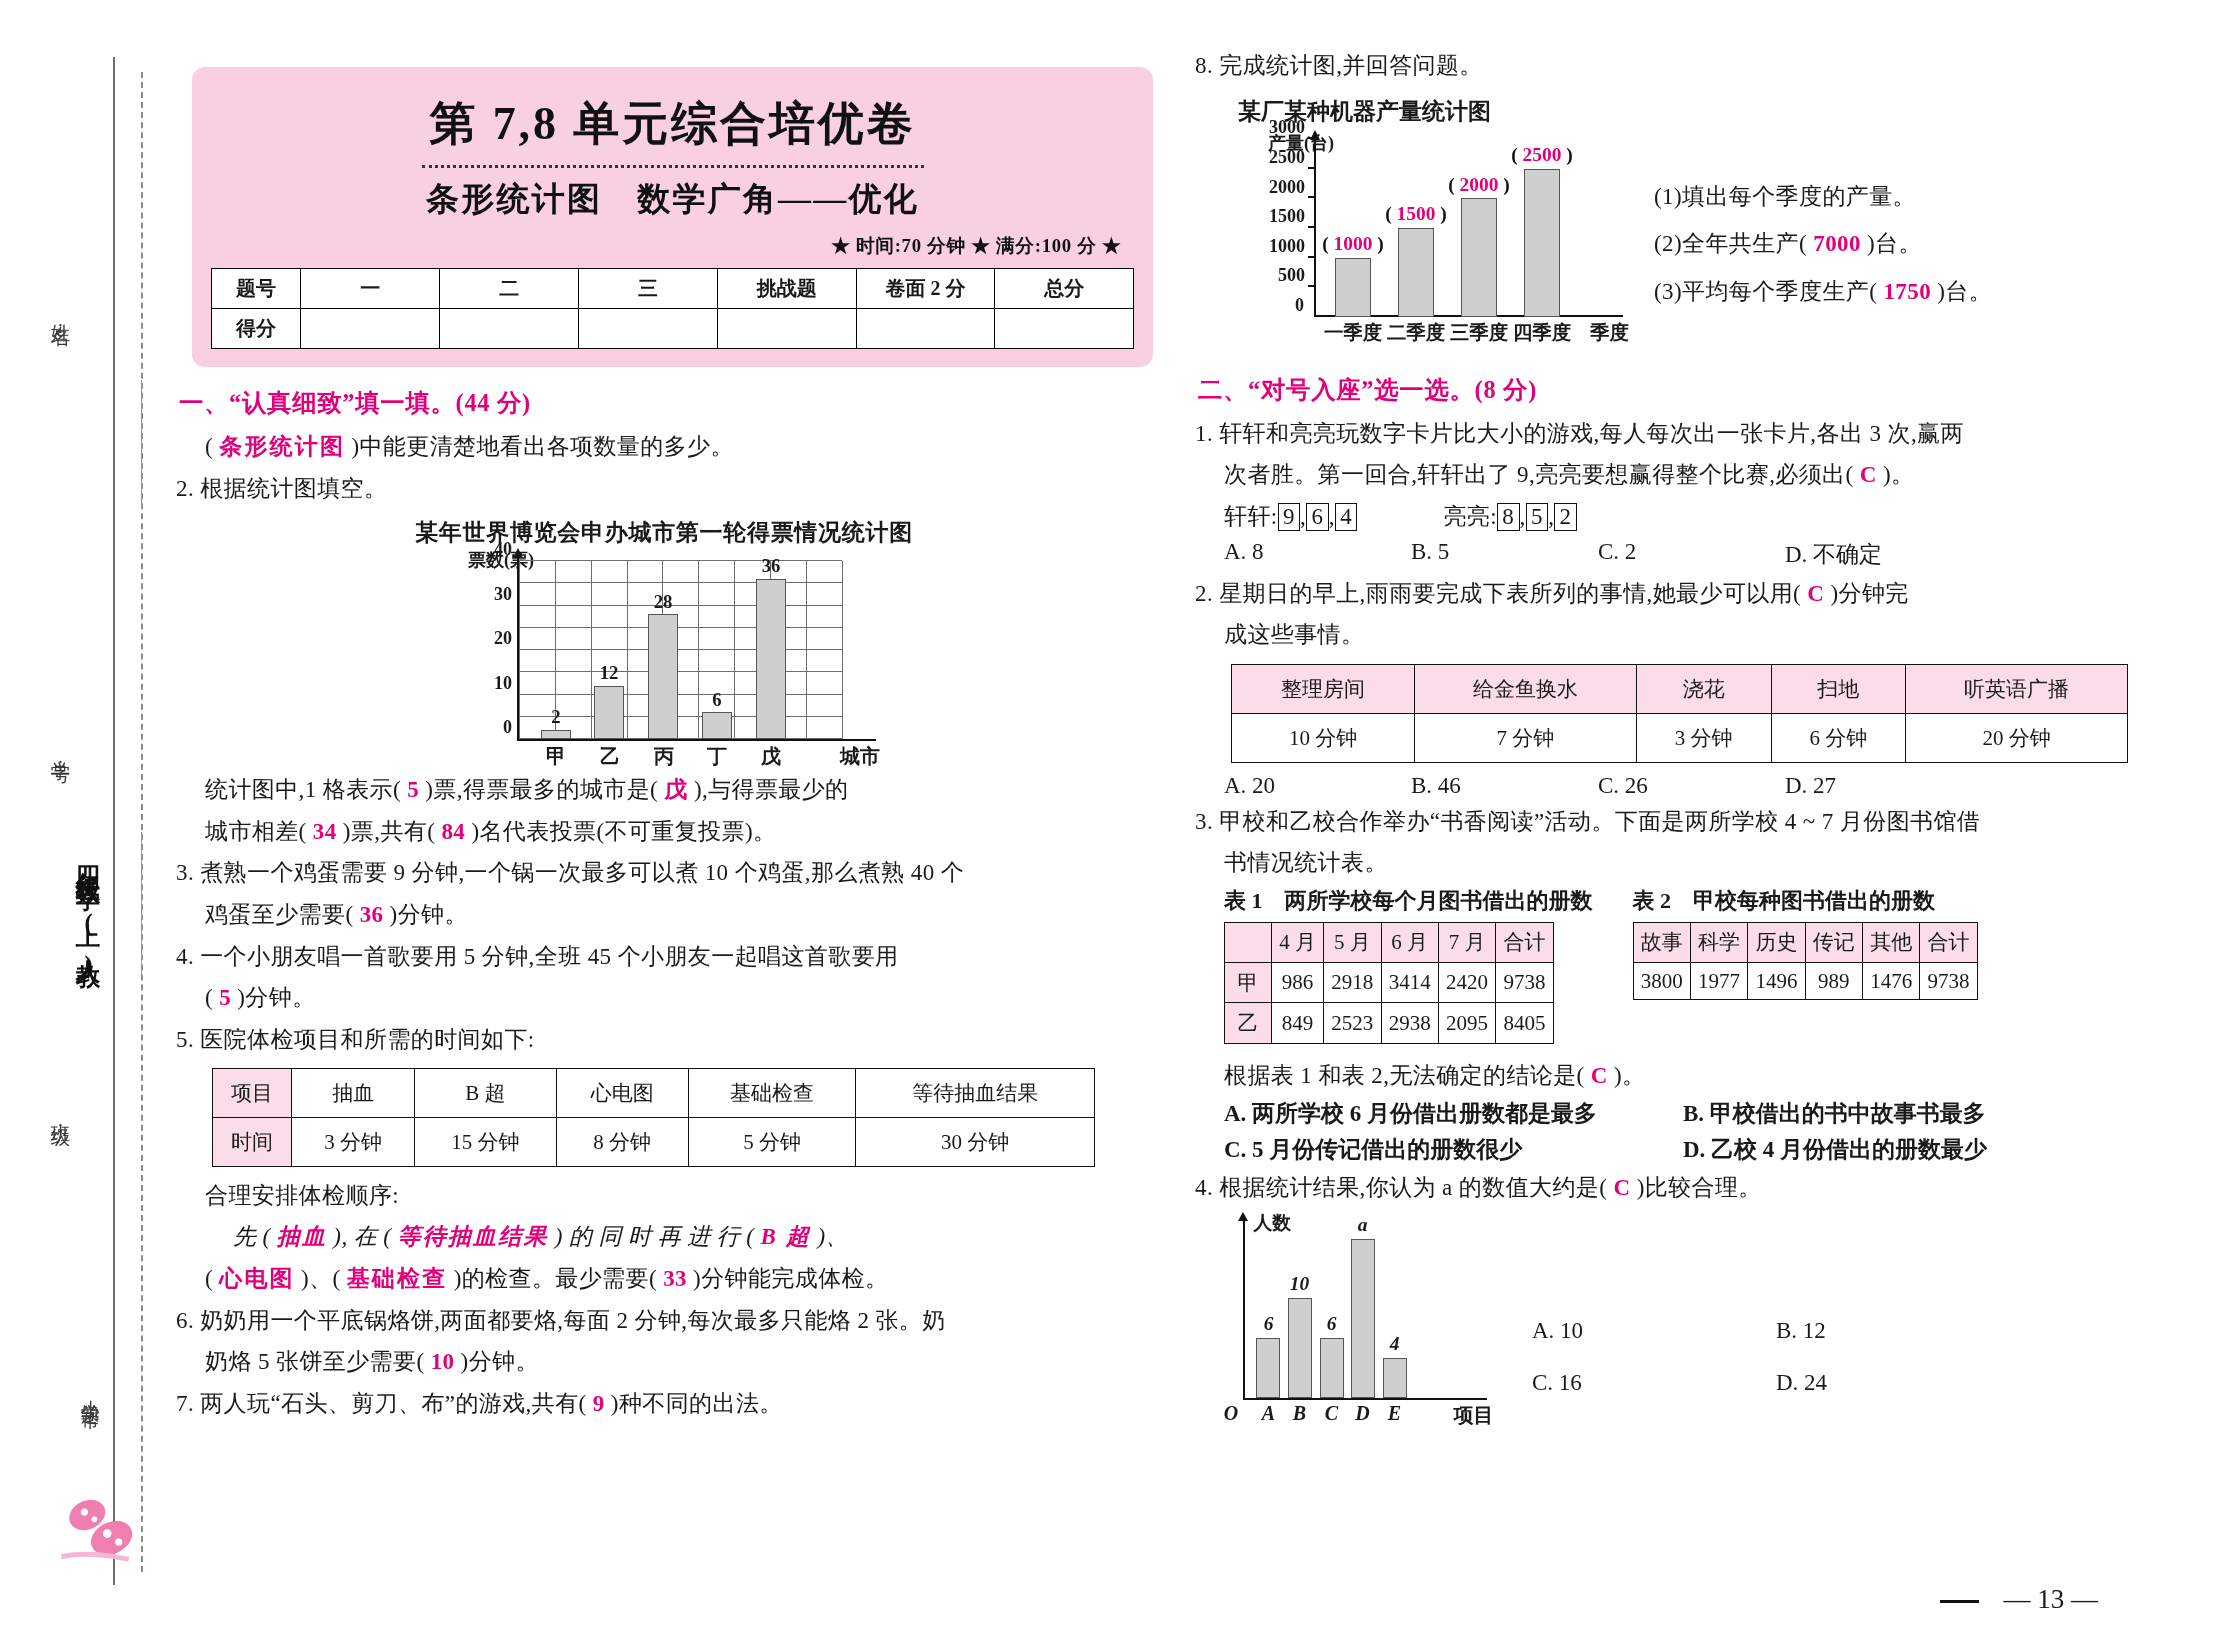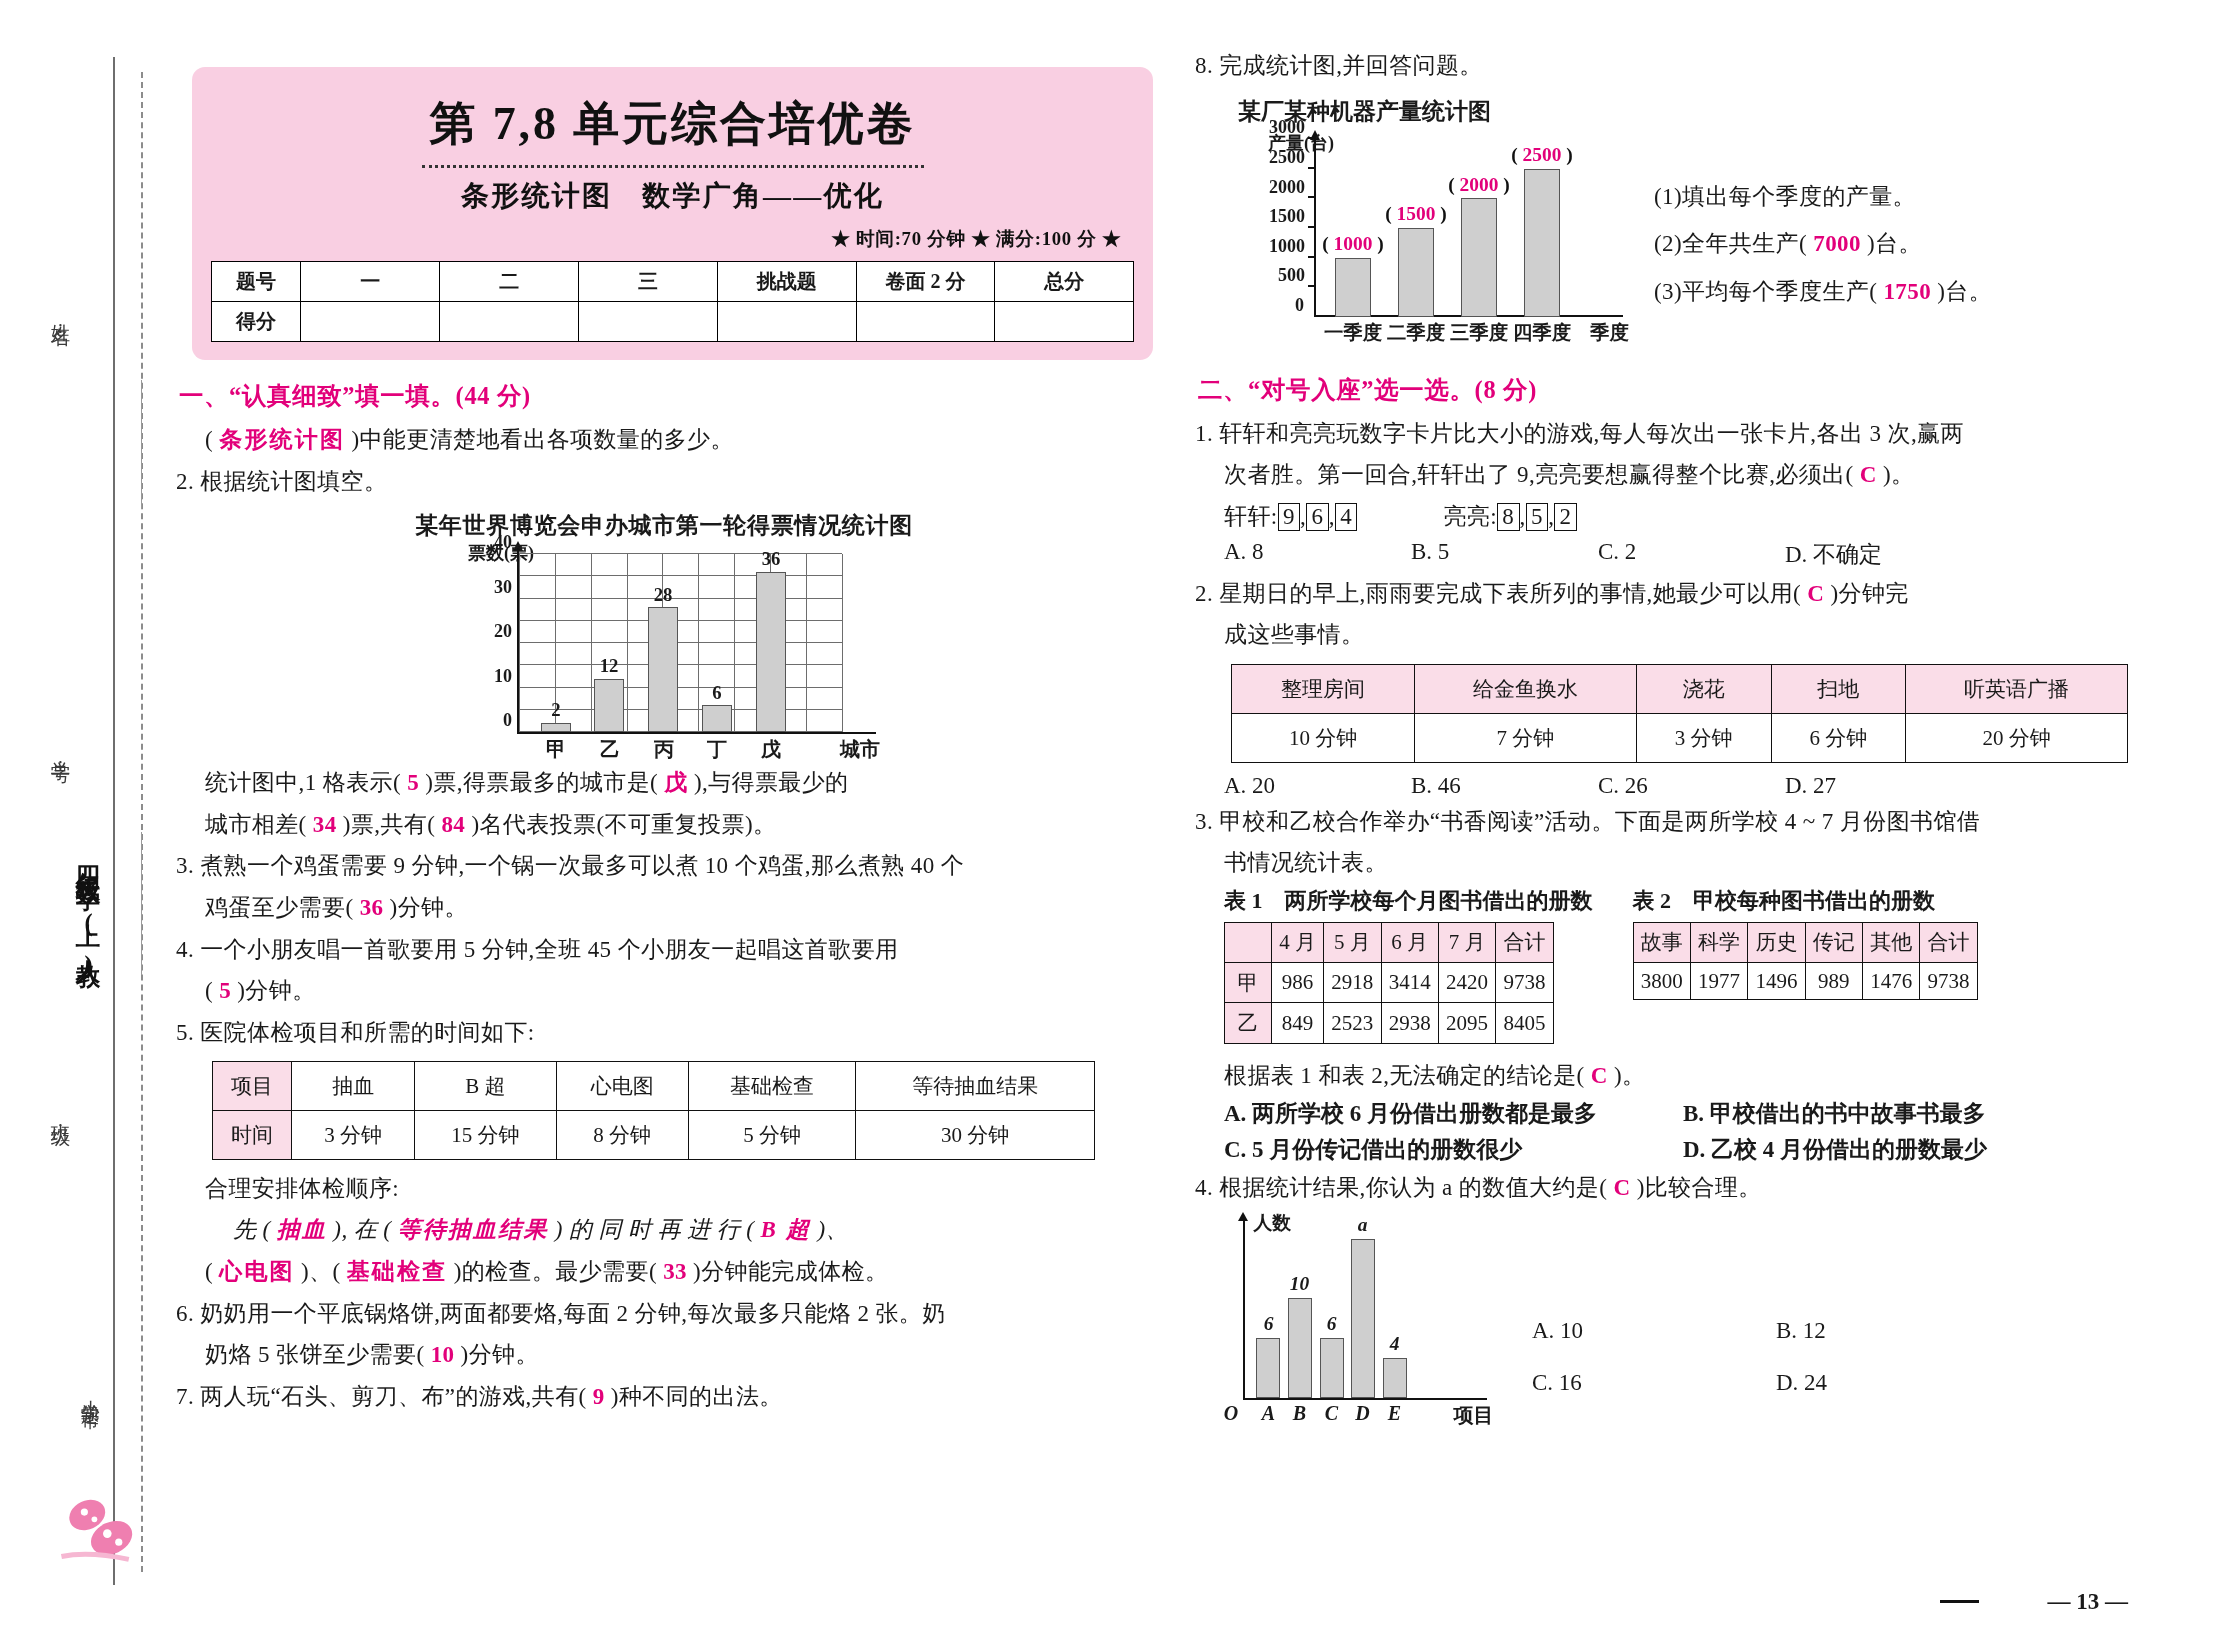--- a/index.html
+++ b/index.html
@@ -34,21 +34,21 @@
   .banner {
     background:#f9cfe2; border-radius:13px;
     padding:16px 18.7px 18.7px 18.7px; width:961px; margin-left:16px;
   }
   .banner-title {
     text-align:center; font-size:46px; font-weight:bold; letter-spacing:2.9px;
     font-family:"Liberation Serif", serif; color:#111; margin:10px 0 4.3px 0;
   }
   .banner-rule { border-top:3.6px dotted #333; width:502px; margin:10px auto 8.6px auto; }
   .banner-sub {
-    text-align:center; font-size:28px; font-weight:bold; letter-spacing:2.2px; color:#111; margin-bottom:11.5px;
+    text-align:center; font-size:33px; font-weight:bold; letter-spacing:2.2px; color:#111; margin-bottom:11.5px;
   }
   .banner-meta { text-align:right; font-size:18.7px; font-weight:bold; color:#111; padding-right:13px; margin-bottom:8.6px; letter-spacing:0.7px;}
   .score-table { width:100%; border-collapse:collapse; background:#ffffff; }
   .score-table td { border:1.4px solid #000; height:40px; text-align:center; font-size:20px; font-weight:bold; }
   .score-table tr td:first-child { width:86px; }
   .score-table td.c { width:133px; }
 
   
   .sec-head { color:#e2007a; font-size:24.4px; font-weight:bold; margin:20px 0 8.6px 2.9px; letter-spacing:0.7px; }
   .q { font-size:23px; line-height:1.62; margin:4.3px 0 4.3px 0; letter-spacing:0.4px; }
@@ -110,21 +110,21 @@
   .c3-bar { position:absolute; bottom:0; width:24.4px; background:#cfcfcf; border:0.7px solid #555; }
   .c3-bval { position:absolute; font-size:19.4px; font-weight:bold; transform:translateX(-50%); font-style:italic; }
   .c3-cat { position:absolute; font-size:20px; font-weight:bold; font-style:italic; transform:translateX(-50%); top:189px; }
   .c3-xlab { position:absolute; left:237px; top:189px; font-size:20px; font-weight:bold; font-style:normal; }
   .c3-zero { position:absolute; left:7.2px; top:189px; font-size:20px; font-weight:bold; font-style:italic; }
 
   .q4-opts { position:absolute; left:337px; top:79px; font-size:23px; }
   .q4-opts .row { display:flex; margin:26px 0; }
   .q4-opts .row span { width:244px; }
 
-  .footer { position:absolute; right:88px; bottom:30px; font-size:23px; font-weight:bold; }
+  .footer { position:absolute; right:118px; bottom:30px; font-size:27px; font-weight:normal; }
   .footer-bar { position:absolute; right:237px; bottom:42px; width:39px; height:2.9px; background:#111; }
 
   .boxnum { border:1.4px solid #111; padding:0 4.3px; display:inline-block; line-height:1.15; }
 </style>
 </head>
 <body>
 
 <div class="page">
 
   <div class="left-rail">

